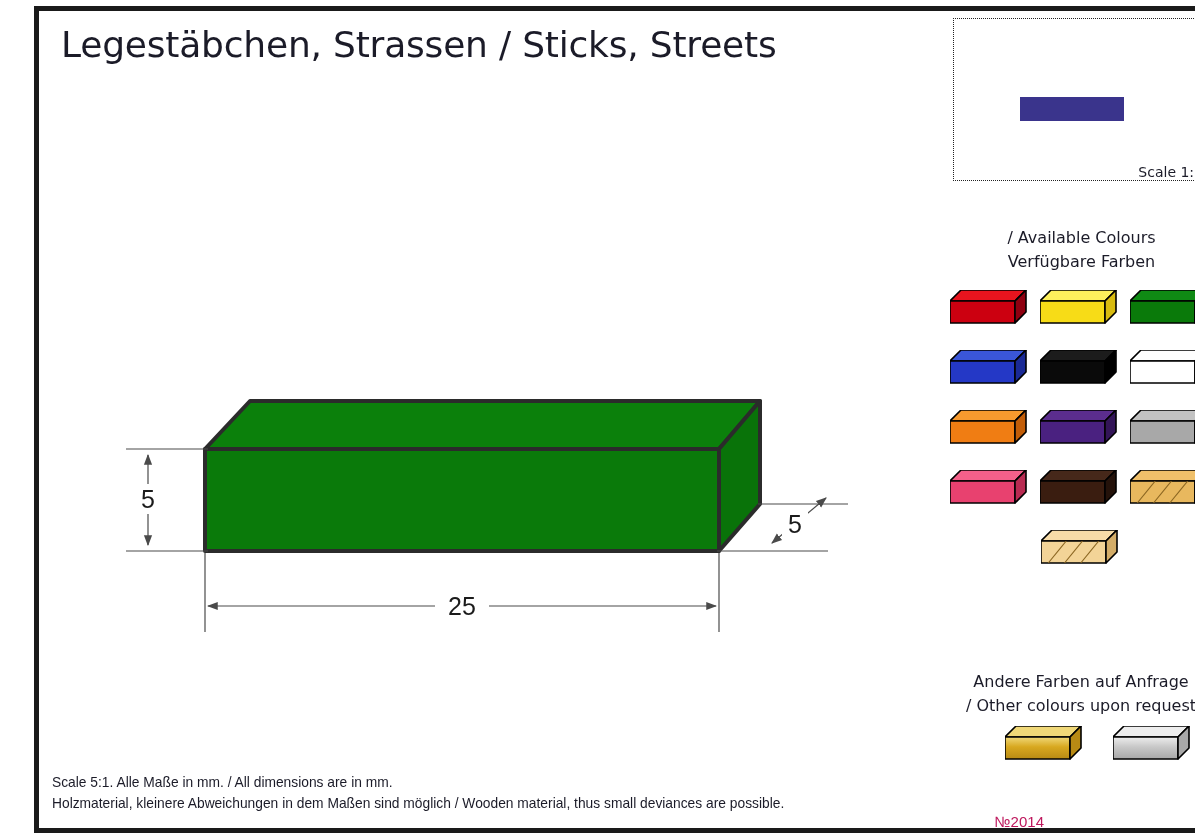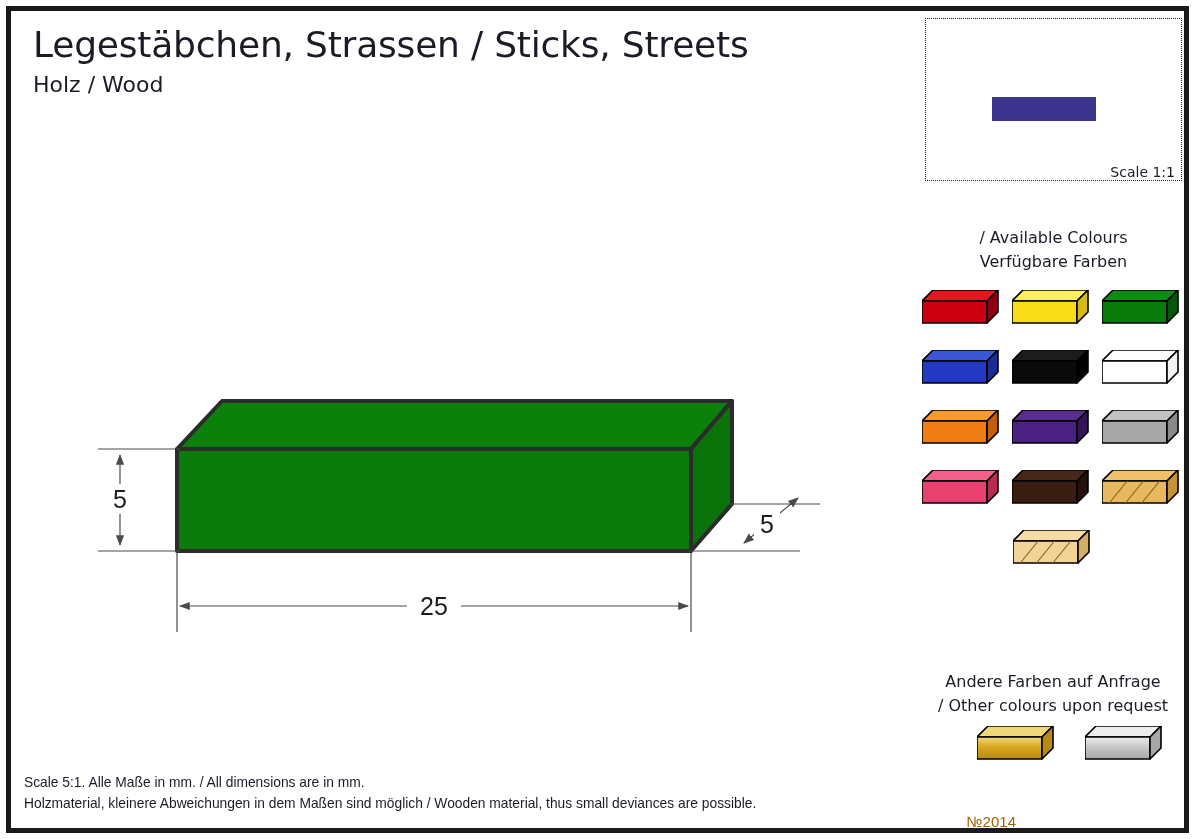--- a/index.html
+++ b/index.html
@@ -1,18 +1,18 @@
 <!DOCTYPE html>
 <html><head>
 <meta charset="utf-8">
 <style>
   html,body{margin:0;padding:0;background:#fff;}
   body{width:1195px;height:839px;font-family:"DejaVu Sans",sans-serif;overflow:hidden;}
 
-  #sheet{position:relative;width:1032px;height:839px;box-sizing:border-box;background:#fff;}
+  #sheet{position:relative;width:1032px;height:839px;box-sizing:border-box;background:#fff;margin-left:28px;}
   #border-frame{position:absolute;left:6px;top:6px;width:1183px;height:827px;
     border:5px solid #1a1a1a;box-sizing:border-box;}
 
   
   #title-block{position:absolute;left:33px;top:24px;width:860px;}
   #doc-title{font-size:36px;line-height:42px;color:#1b1b28;letter-spacing:-0.2px;
     font-family:"DejaVu Sans",sans-serif;font-weight:400;white-space:nowrap;}
   .subline{font-size:22px;line-height:27px;color:#1b1b28;margin-top:5px;white-space:nowrap;}
 
   
@@ -33,33 +33,32 @@
     font-size:16px;line-height:24px;color:#1b1b28;}
   #request-swatches{position:absolute;left:960px;top:726px;width:220px;height:40px;}
 
   
   #drawing{position:absolute;left:0;top:0;width:1195px;height:839px;pointer-events:none;}
 
   
   #footer{position:absolute;left:24px;bottom:26px;width:980px;}
   .footer-line{font-size:15px;line-height:21px;color:#1b1b28;
     font-family:"Liberation Sans",sans-serif;transform:scaleX(0.92);transform-origin:left center;white-space:nowrap;}
-  #corner-mark{position:absolute;right:16px;bottom:9px;font-size:15px;color:#a16207;
+  #corner-mark{position:absolute;right:16px;bottom:9px;font-size:15px;color:#be185d;
     font-family:"Liberation Sans",sans-serif;white-space:nowrap;padding-left:38px;}
 </style>
 </head>
 <body>
 
 <div id="sheet">
 
   <div id="border-frame"></div>
 
   <div id="title-block">
     <div id="doc-title">Legestäbchen, Strassen / Sticks, Streets</div>
-    <div class="subline">Holz / Wood</div>
   </div>
 
   <div id="scale-box">
     <div id="scale-swatch" style="background: rgb(58, 52, 140);"></div>
     <div id="scale-label">Scale 1:1</div>
   </div>
 
   <div id="colours-heading">
     <div>/ Available Colours</div>
     <div>Verfügbare Farben</div>

